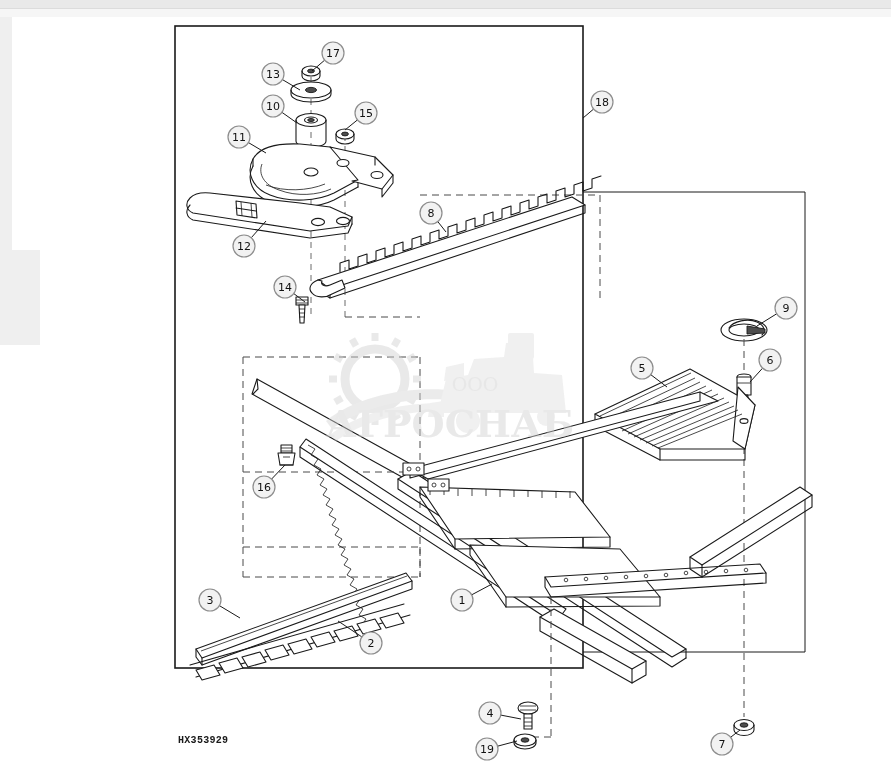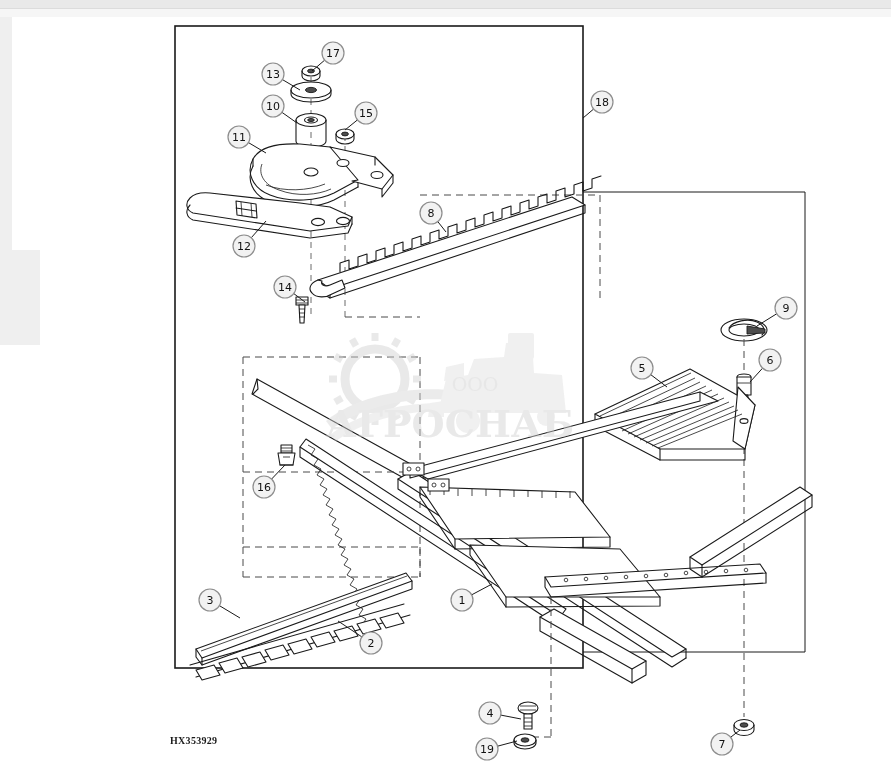--- a/index.html
+++ b/index.html
@@ -56,23 +56,23 @@
     width: 891px; height: 744px;
   }
   svg.diagram {
     position: absolute;
     left: 0; top: 0;
     width: 891px;
     height: 744px;
   }
   .partno {
     position: absolute;
-    left: 170px;
+    left: 178px;
     top: 718px;
-    font-family: Liberation Serif, serif;
+    font-family: Liberation Mono, monospace;
     font-size: 10px;
     font-weight: bold;
     letter-spacing: 0.3px;
     color: #1a1a1a;
   }
   
   .watermark {
     position: absolute;
     left: 318px;
     top: 300px;

